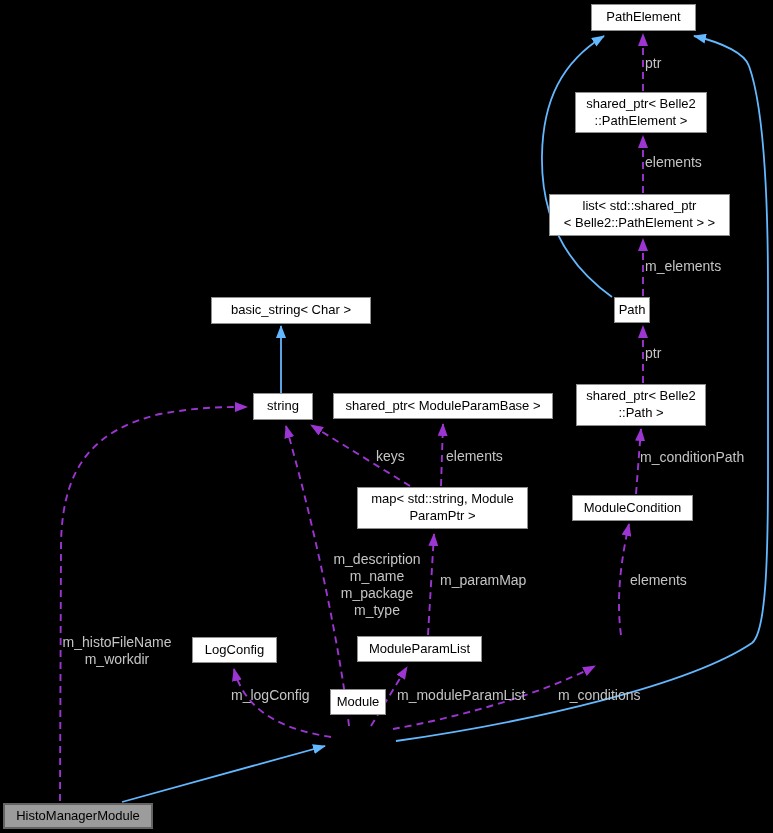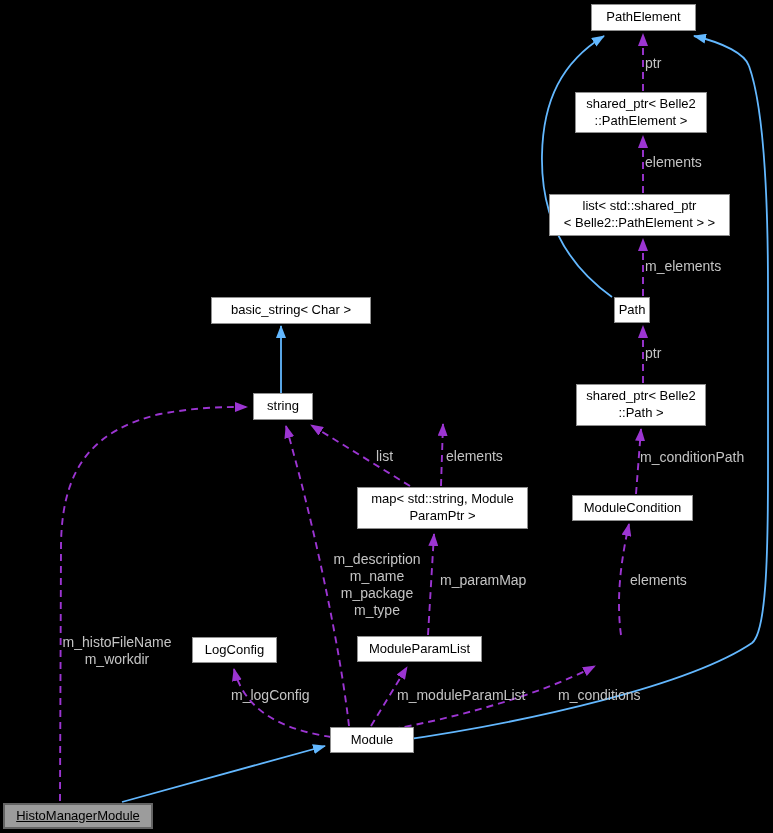--- a/index.html
+++ b/index.html
@@ -7,21 +7,21 @@
     position:relative;width:773px;height:833px;background:#000000;
     font-family:"Liberation Sans", sans-serif;overflow:hidden;
   }
   .stage svg{position:absolute;left:0;top:0;z-index:0;}
   .node{
     position:absolute;z-index:2;box-sizing:border-box;
     background:#ffffff;border:1.4px solid #8f8f8f;color:#000000;
     display:flex;align-items:center;justify-content:center;text-align:center;
     font-size:13px;line-height:1.28;white-space:pre-line;cursor:pointer;
   }
-  .node.highlight{background:#9c9c9c;border:2px solid #646464;text-decoration:underline;}
+  .node.highlight{background:#9c9c9c;border:2px solid #646464;}
   .elabel{
     position:absolute;z-index:1;color:#c4c4c4;font-size:14px;line-height:1.22;
     white-space:pre-line;
   }
   .elabel.center{text-align:center;}
 </style>
 </head>
 <body>
 
 <div class="stage">
@@ -58,35 +58,36 @@
   </svg>
 
   <div class="node" style="left:591px;top:4px;width:105px;height:27px">PathElement</div>
   <div class="node" style="left:575px;top:92px;width:132px;height:41px">shared_ptr&lt; Belle2
 ::PathElement &gt;</div>
   <div class="node" style="left:549px;top:194px;width:181px;height:42px">list&lt; std::shared_ptr
 &lt; Belle2::PathElement &gt; &gt;</div>
   <div class="node" style="left:614px;top:297px;width:36px;height:26px">Path</div>
   <div class="node" style="left:211px;top:297px;width:160px;height:27px">basic_string&lt; Char &gt;</div>
   <div class="node" style="left:253px;top:393px;width:60px;height:27px">string</div>
+  <div class="node" style="left:333px;top:393px;width:220px;height:26px">shared_ptr&lt; ModuleParamBase &gt;</div>
   <div class="node" style="left:576px;top:384px;width:130px;height:42px">shared_ptr&lt; Belle2
 ::Path &gt;</div>
   <div class="node" style="left:357px;top:487px;width:171px;height:42px">map&lt; std::string, Module
 ParamPtr &gt;</div>
   <div class="node" style="left:572px;top:495px;width:121px;height:26px">ModuleCondition</div>
   <div class="node" style="left:192px;top:637px;width:85px;height:26px">LogConfig</div>
   <div class="node" style="left:357px;top:636px;width:125px;height:26px">ModuleParamList</div>
-  <div class="node" style="left:330px;top:727px;width:84px;height:26px">Module</div>
+  <div class="node" style="left:330px;top:689px;width:56px;height:26px">Module</div>
   <div class="node highlight" style="left:3px;top:803px;width:150px;height:26px">HistoManagerModule</div>
 
   <div class="elabel" style="left:645px;top:55px">ptr</div>
   <div class="elabel" style="left:645px;top:154px">elements</div>
   <div class="elabel" style="left:645px;top:258px">m_elements</div>
   <div class="elabel" style="left:645px;top:345px">ptr</div>
-  <div class="elabel" style="left:376px;top:448px">list</div>
+  <div class="elabel" style="left:376px;top:448px">keys</div>
   <div class="elabel" style="left:446px;top:448px">elements</div>
   <div class="elabel" style="left:640px;top:449px">m_conditionPath</div>
   <div class="elabel center" style="left:322px;top:551px;width:110px">m_description
 m_name
 m_package
 m_type</div>
   <div class="elabel" style="left:440px;top:572px">m_paramMap</div>
   <div class="elabel" style="left:630px;top:572px">elements</div>
   <div class="elabel center" style="left:61px;top:634px;width:112px">m_histoFileName
 m_workdir</div>

